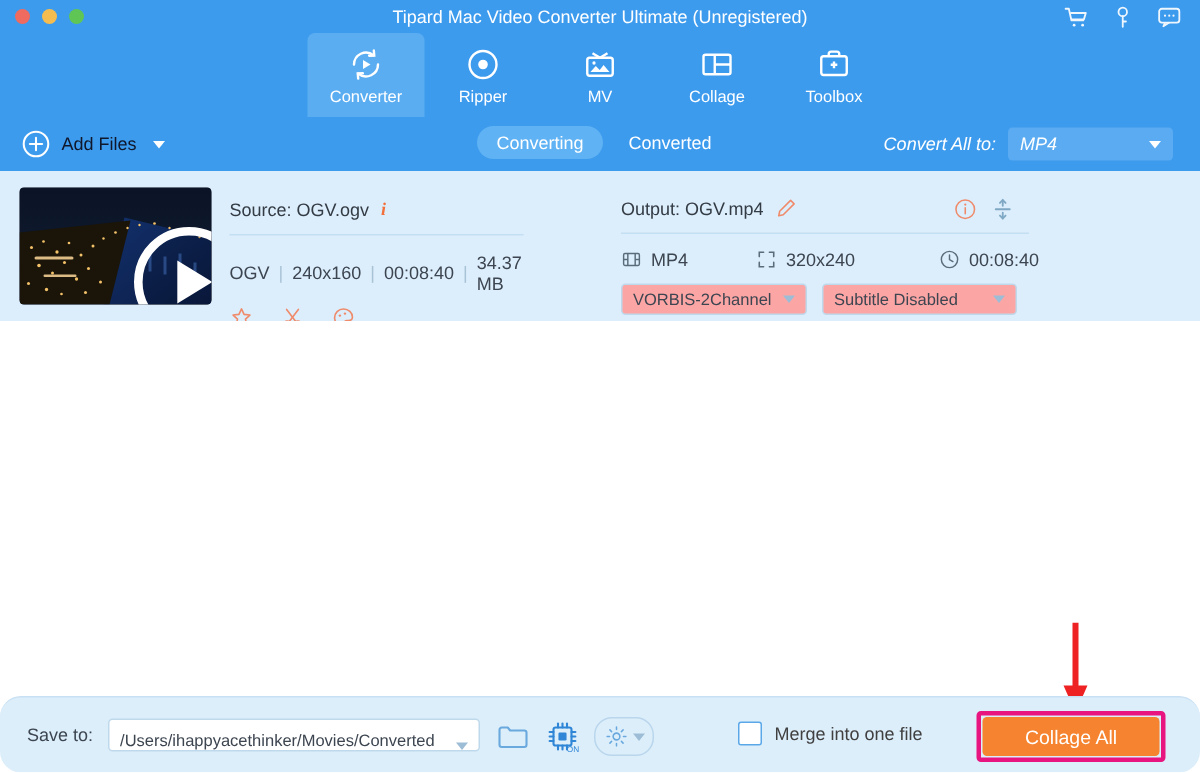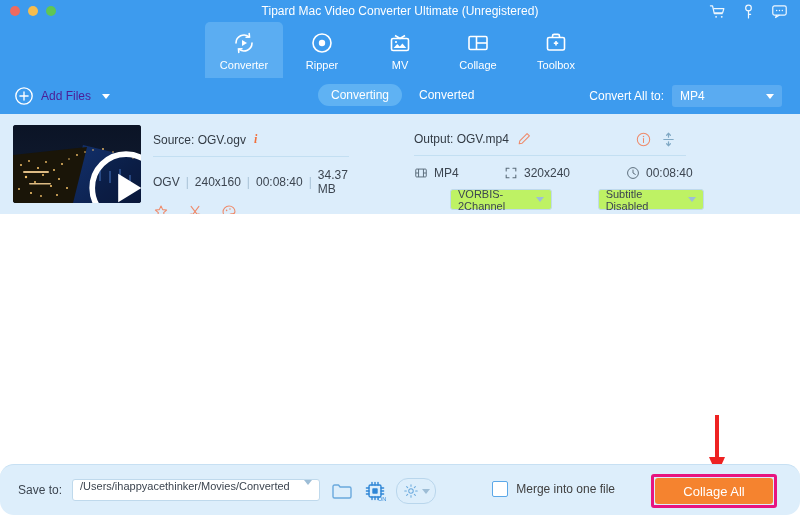--- a/index.html
+++ b/index.html
@@ -68,41 +68,41 @@
     width: 800px; height: 36px;
     background: #3d9bee;
     border-bottom: 1px solid #58a9f0;
   }
   .addfiles {
     position: absolute; left: 14px; top: 8px;
     display: flex; align-items: center; gap: 7px;
     cursor: pointer;
   }
   .addfiles .plus { width: 20px; height: 20px; }
-  .addfiles .af-label { font-size: 12px; color: #4c1d95; }
+  .addfiles .af-label { font-size: 12px; color: #0f172a; }
   .addfiles .caret { margin-left: 4px; }
   .caret {
     width: 0; height: 0;
     border-left: 4px solid transparent;
     border-right: 4px solid transparent;
     border-top: 5px solid #ffffff;
   }
   .seg {
     position: absolute; left: 318px; top: 6px;
     display: flex; align-items: center; gap: 4px;
   }
   .seg-item {
     font-size: 12px; color: #ffffff;
     padding: 4px 13px; border-radius: 11px;
     cursor: pointer;
   }
   .seg-item.active { background: #5fb2f3; }
   .convert-all-to {
     position: absolute; right: 18px; top: 7px;
-    display: flex; align-items: center; gap: 8px;
+    display: flex; align-items: center; gap: 8px; font-style: italic;
   }
   .cat-label { font-size: 12px; color: #ffffff; }
   .cat-select {
     width: 110px; height: 22px;
     background: #5aabf1;
     border-radius: 3px;
     display: flex; align-items: center;
     justify-content: space-between;
     padding: 0 8px;
     box-sizing: border-box;
@@ -172,26 +172,25 @@
     margin-top: 10px;
     display: flex; align-items: center;
     font-size: 12px; color: #3c4550;
   }
   .out-meta .om { display: flex; align-items: center; gap: 6px; }
   .out-meta .om.fmt { width: 90px; }
   .out-meta .om.res { width: 122px; }
   .out-meta .mi { width: 14px; height: 14px; }
   .out-selects { margin-top: 9px; display: flex; gap: 10px; }
   .osel {
-    height: 21px; background: #bef264;
+    height: 21px; background: #fca5a5;
     border: 1px solid #bfd9ec; border-radius: 3px;
     display: flex; align-items: center; justify-content: space-between;
     padding: 0 7px; box-sizing: border-box;
     cursor: pointer;
-    margin-left: 36px;
   }
   .osel.audio { width: 124px; }
   .osel.sub { width: 130px; }
   .osel .ov { font-size: 11px; color: #3c4550; }
   .caret-gray {
     width: 0; height: 0;
     border-left: 4px solid transparent;
     border-right: 4px solid transparent;
     border-top: 5px solid #9dbdd6;
   }
@@ -225,21 +224,21 @@
     border-radius: 14px;
   }
   .saveto {
     position: absolute; left: 18px; top: 14px;
     display: flex; align-items: center; gap: 10px;
   }
   .saveto-label { font-size: 12px; color: #3c4550; }
   .path-box {
     width: 248px; height: 22px;
     background: #ffffff; border: 1px solid #bfd9ec; border-radius: 3px;
-    display: flex; align-items: flex-start; justify-content: space-between;
+    display: flex; align-items: flex-end; justify-content: space-between;
     padding: 0 7px; box-sizing: border-box;
     cursor: text;
   }
   .path-box .pv { font-size: 11px; color: #3c4550; white-space: nowrap; }
   .bb-icons {
     position: absolute; left: 330px; top: 13px;
     display: flex; align-items: center; gap: 9px;
   }
   .bb-btn { width: 24px; height: 24px; cursor: pointer; }
   .gear-btn {

